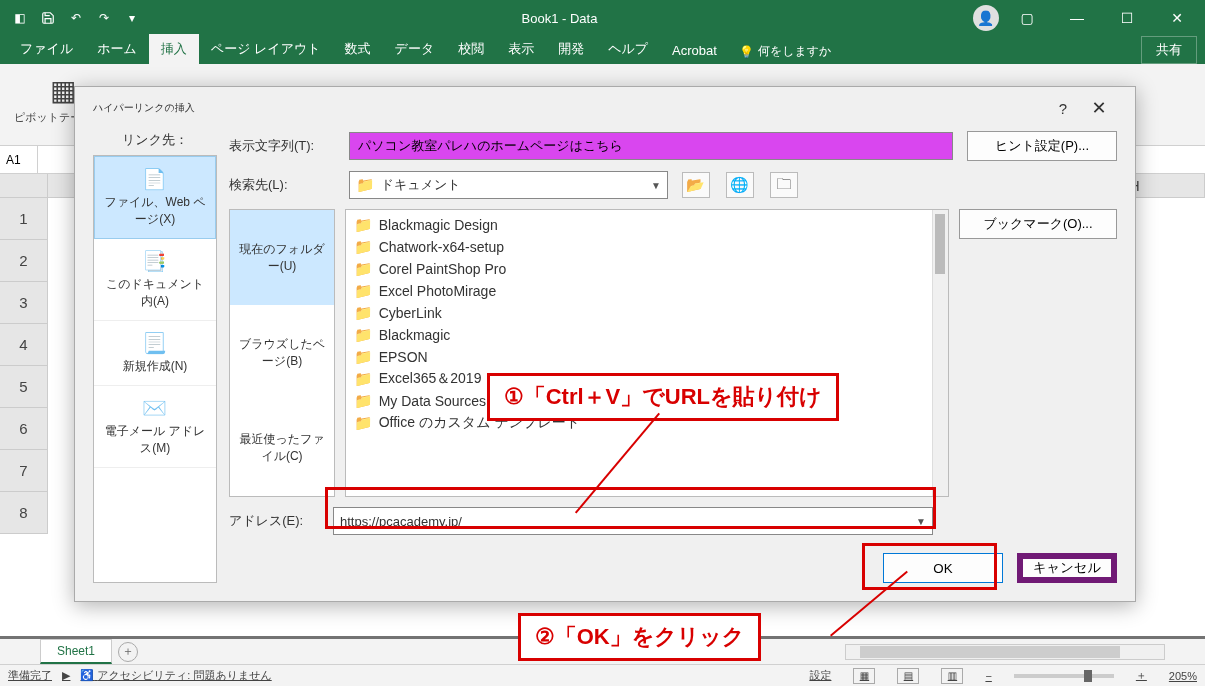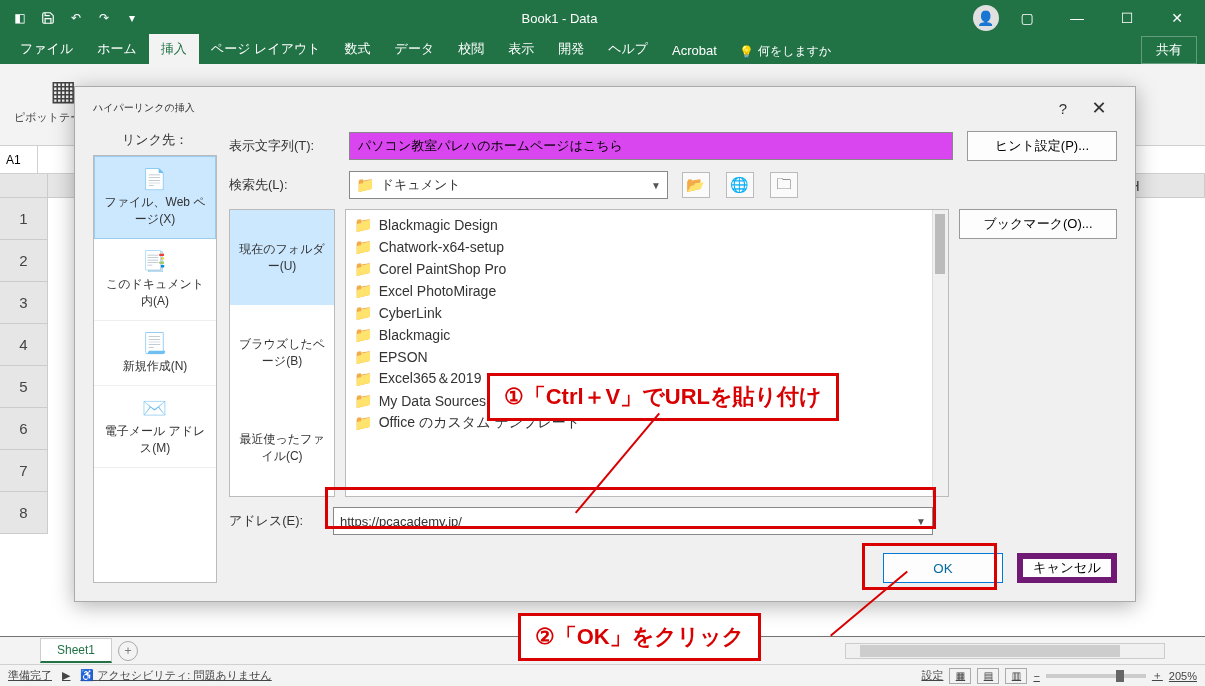--- a/index.html
+++ b/index.html
@@ -33,29 +33,29 @@
 
 .grid-area { position: relative; background: #fff; height: calc(100% - 36px - 28px - 82px - 28px - 28px - 22px); }
 .col-headers { display: flex; height: 24px; background: #e6e6e6; border-bottom: 1px solid #ccc; font-size: 14px; color: #444; }
 .corner { width: 48px; border-right: 1px solid #ccc; background: #e6e6e6; }
 .colh { width: 140px; border-right: 1px solid #ccc; text-align: center; line-height: 24px; }
 .rows { }
 .row { display: flex; height: 42px; }
 .rowh { width: 48px; background: #e6e6e6; border-right: 1px solid #ccc; border-bottom: 1px solid #ccc; text-align: center; font-size: 15px; color: #444; line-height: 42px; }
 
 
-.sheet-tabs { height: 28px; background: #f3f3f3; border-top: 1px solid #737373; display: flex; align-items: center; font-size: 12px; padding: 0 40px; gap: 6px; }
+.sheet-tabs { height: 28px; background: #f3f3f3; border-top: 3px solid #737373; display: flex; align-items: center; font-size: 12px; padding: 0 40px; gap: 6px; }
 .stab { padding: 4px 16px; background: #fff; border: 1px solid #ccc; border-bottom: 2px solid #217346; color: #217346; cursor: pointer; }
 .stab-add { width: 20px; height: 20px; border: 1px solid #aaa; border-radius: 50%; display: flex; align-items:center; justify-content:center; cursor: pointer; color: #666; }
 .hscroll { height: 16px; background: #f0f0f0; border: 1px solid #ccc; margin-left: auto; width: 320px; position: relative; }
 .hscroll-thumb { position: absolute; left: 14px; top: 1px; height: 12px; width: 260px; background: #cdcdcd; }
 
 
 .status-bar { height: 22px; background: #f3f3f3; border-top: 1px solid #d0d0d0; display: flex; align-items: center; font-size: 11px; color: #444; padding: 0 8px; gap: 10px; text-decoration: underline; }
-.zoom-controls { margin-left: auto; display: flex; align-items: center; gap: 6px; text-align: center; }
+.zoom-controls { margin-left: auto; display: flex; align-items: center; gap: 22px; text-align: center; }
 .view-btn { width: 22px; height: 16px; border: 1px solid #aaa; display:flex; align-items:center; justify-content:center; font-size:10px; cursor:pointer; }
 .zoom-slider { width: 100px; height: 4px; background: #ccc; position: relative; }
 .zoom-thumb { width: 8px; height: 12px; background: #666; position: absolute; top: -4px; left: 70%; }
 
 
 .dialog { position: absolute; top: 86px; left: 74px; width: 1062px; height: 516px; background: #f0f0f0; border: 1px solid #aaa; box-shadow: 0 4px 20px rgba(0,0,0,0.3); font-size: 13px; color: #333; }
 .dialog-title-row { display: flex; align-items: center; padding: 10px 18px 4px; }
 .dialog-title { font-size: 10px; flex: 1; }
 .dlg-help { width: 36px; text-align: center; font-size: 15px; cursor: pointer; }
 .dlg-close { width: 36px; text-align: center; font-size: 18px; cursor: pointer; }
@@ -86,21 +86,21 @@
 .file-list-inner { padding: 4px 8px; }
 .file-item { display: flex; align-items: center; gap: 6px; padding: 2px 0; font-size: 14px; cursor: pointer; }
 .folder-icon { color: #f0b040; font-size: 15px; }
 .file-scroll { position: absolute; right: 0; top: 0; width: 16px; height: 100%; background: #f0f0f0; border-left: 1px solid #ddd; }
 .file-scroll-thumb { position: absolute; top: 4px; left: 2px; width: 10px; height: 60px; background: #bbb; }
 
 .right-btns { width: 158px; display: flex; flex-direction: column; gap: 12px; }
 .dlg-btn { height: 30px; border: 1px solid #999; background: #fdfdfd; font-size: 13px; cursor: pointer; display:flex; align-items:center; justify-content:center; }
 
 .bottom-btns { display: flex; justify-content: flex-end; gap: 14px; margin-top: 8px; }
-.ok-btn { width: 120px; height: 30px; border: 1px solid #0078d7; background: #fdfdfd; color: #0369a1; cursor: pointer; }
+.ok-btn { width: 120px; height: 30px; border: 1px solid #0078d7; background: #fdfdfd; color: #000000; cursor: pointer; }
 .cancel-btn { width: 100px; height: 30px; border: 6px solid #701a75; background: #fdfdfd; cursor: pointer; }
 
 
 .anno-box { position: absolute; border: 3px solid #d80000; pointer-events: none; }
 .anno-text { position: absolute; border: 3px solid #d80000; background: #fff; color: #d80000; font-weight: bold; font-size: 22px; padding: 6px 14px; pointer-events: none; white-space: nowrap; }
 .anno-line { position: absolute; background: #d80000; height: 2px; transform-origin: 0 0; pointer-events: none; }
 
 svg.sm { width: 14px; height: 14px; }
 </style>
 </head>

